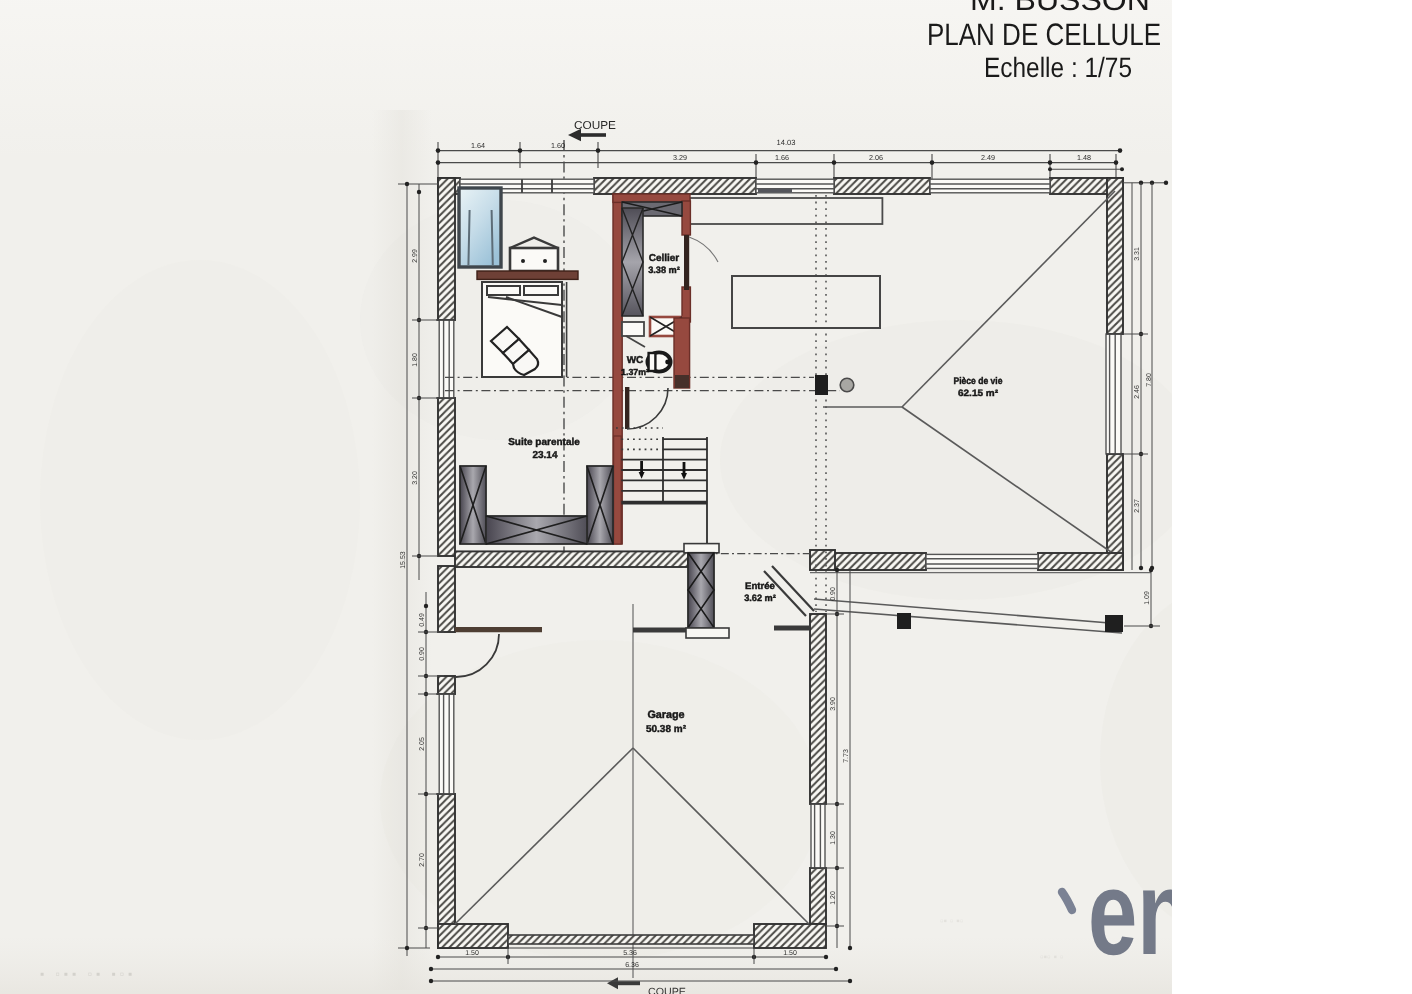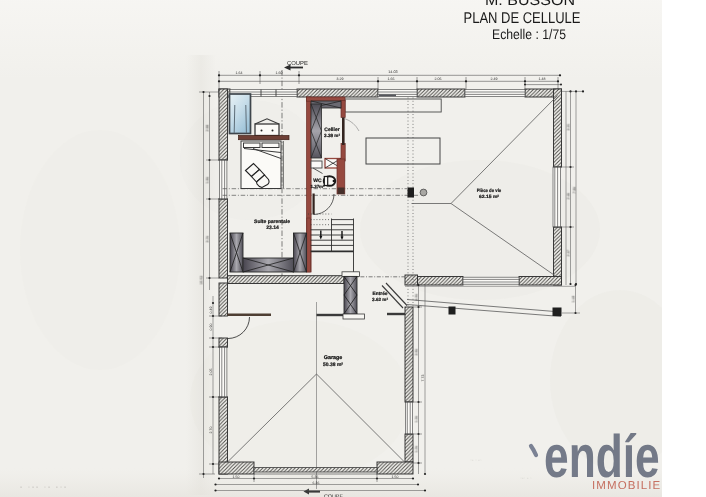--- a/index.html
+++ b/index.html
@@ -1,16 +1,16 @@
 <!DOCTYPE html>
 <html><head>
 <meta charset="utf-8">
 <style>
 html,body{margin:0;padding:0;}
-#page{position:relative;width:662px;height:497px;background:#f1f0ec;overflow:hidden;font-family:"Liberation Sans",sans-serif;}
+#page{position:relative;width:586px;height:497px;background:#f1f0ec;overflow:hidden;font-family:"Liberation Sans",sans-serif;}
 #page svg{position:absolute;top:0;left:0;display:block;}
 text{font-family:"Liberation Sans",sans-serif;text-rendering:geometricPrecision;-webkit-font-smoothing:antialiased;mix-blend-mode:multiply;}
 </style>
 </head>
 <body>
 <div id="page">
 <svg width="706" height="497" viewBox="0 0 706 497">
 <defs>
 <pattern id="hat" width="3.6" height="3.6" patternUnits="userSpaceOnUse">
 <rect width="3.6" height="3.6" fill="#f9f8f4"></rect>

